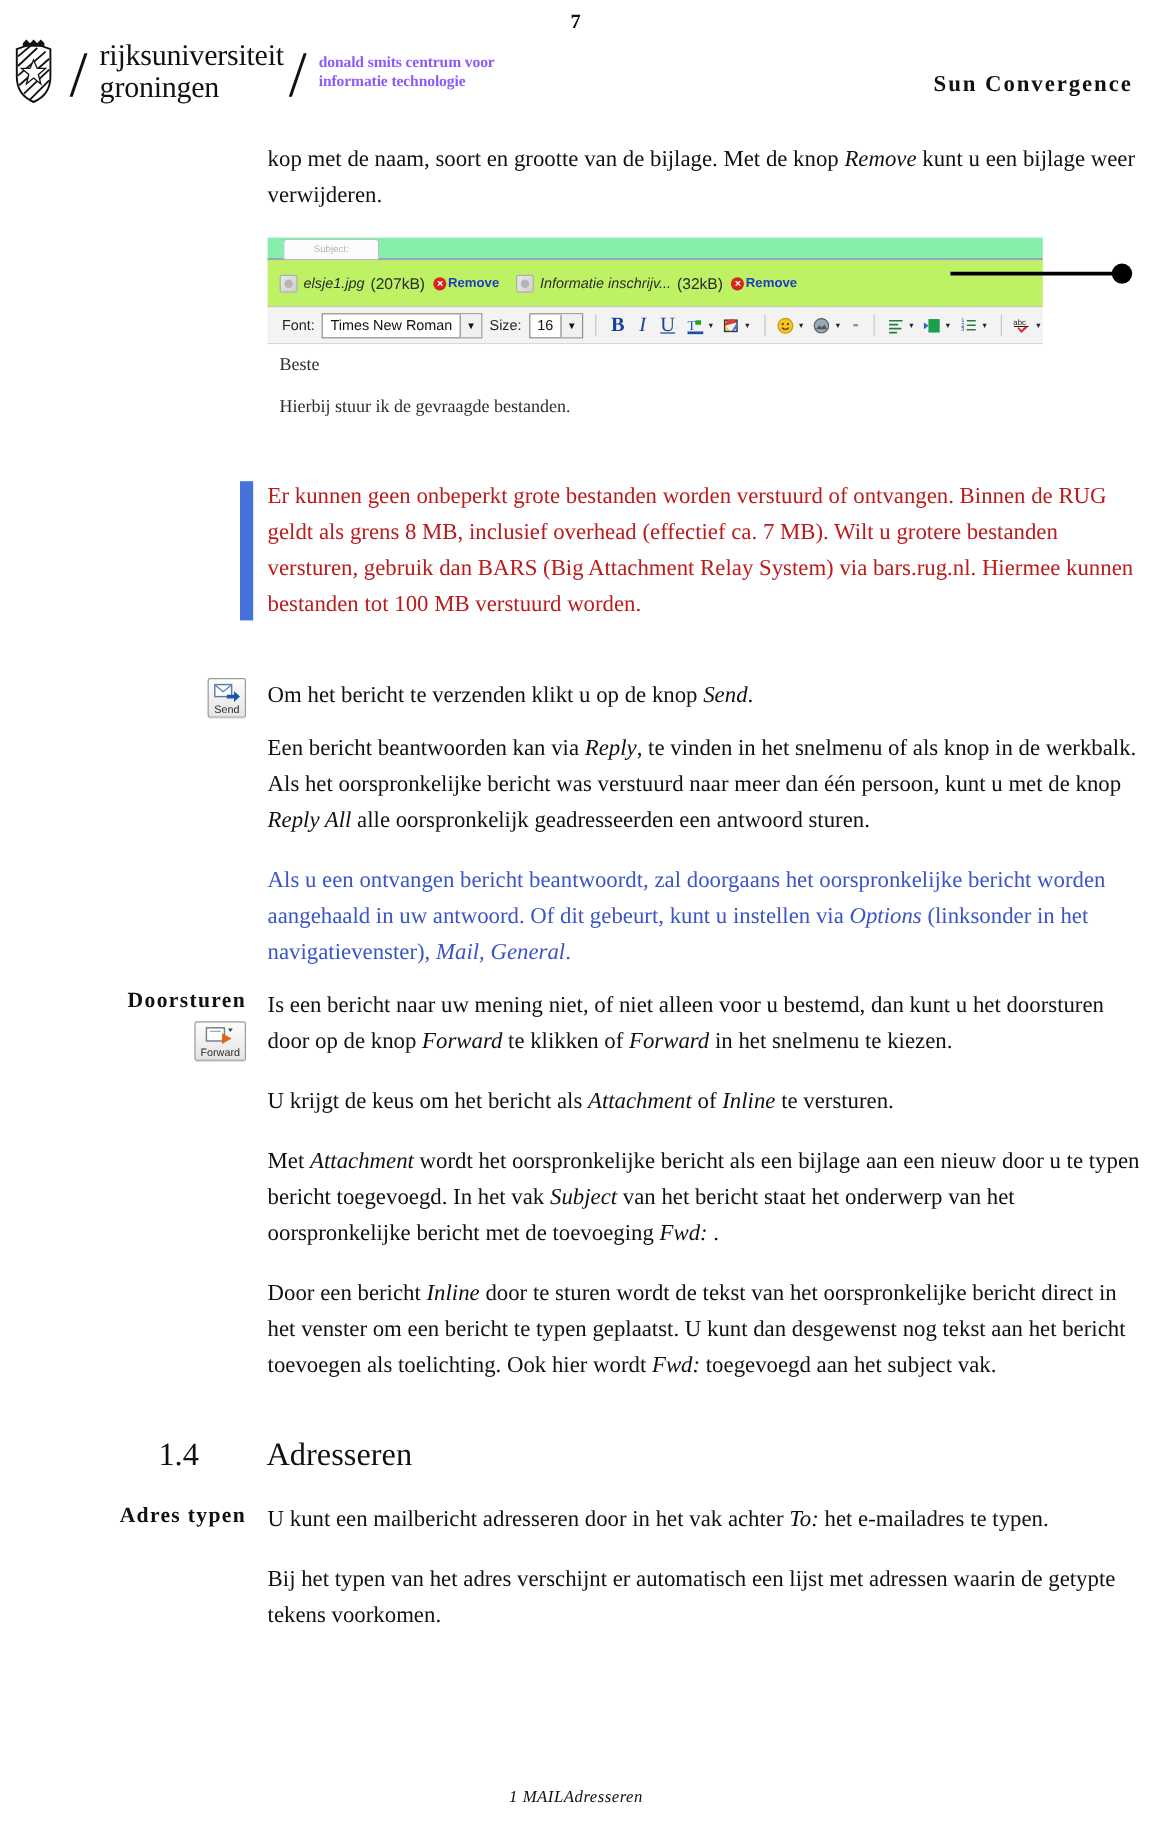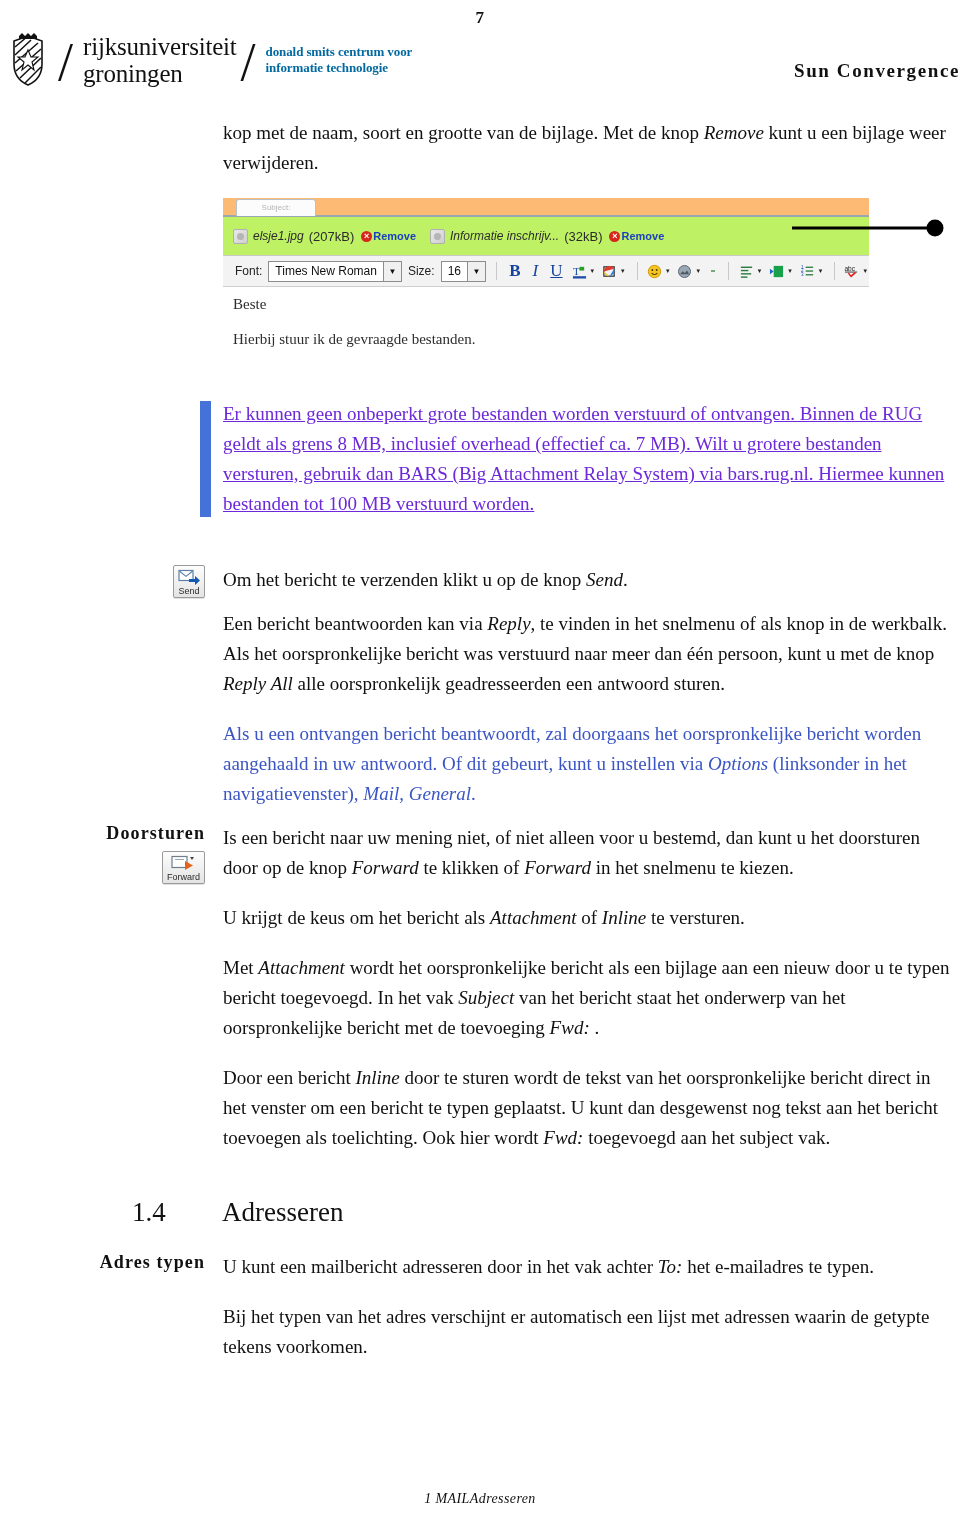--- a/index.html
+++ b/index.html
@@ -62,27 +62,27 @@
     font-family: "Liberation Serif", serif;
     font-size: 25px;
     line-height: 1.08;
     color: #111;
     letter-spacing: -0.2px;
   }
   .dsc-words {
     font-family: "Liberation Serif", serif;
     font-size: 13px;
     line-height: 1.25;
-    color: #0369a1;
+    color: #8b5cf6;
     letter-spacing: -0.1px;
     font-weight: bold;
   }
   .header-right {
     position: absolute;
-    right: 0;
+    right: 16px;
     top: 36px;
     font-family: "Liberation Serif", serif;
     font-weight: bold;
     font-size: 19px;
     letter-spacing: 1.6px;
   }
 
   
   .content {
     position: absolute;
@@ -112,21 +112,21 @@
   .shot {
     position: absolute;
     left: 219px;
     top: 0;
     width: 646px;
     background: #ffffff;
   }
   .shot-tabrow {
     height: 17px;
     position: relative;
-    background: #fdba74;
+    background: #86efac;
     border-bottom: 2px solid #9aa7b0;
   }
   .shot-tab {
     position: absolute;
     left: 13px;
     top: 1px;
     width: 78px;
     height: 16px;
     border: 1px solid #b9c2c9;
     border-bottom: none;
@@ -301,22 +301,21 @@
     top: 2px;
     width: 11px;
     height: 116px;
     background: #4472d8;
   }
   .note-text {
     margin-left: 219px;
     margin-right: 10px;
     font-size: 19px;
     line-height: 30px;
-    color: #6d28d9;
-    text-decoration: underline;
+    color: #b91c1c;
   }
 
   
   .row {
     position: relative;
     margin-top: 10px;
   }
   .gutter {
     position: absolute;
     left: 0;

